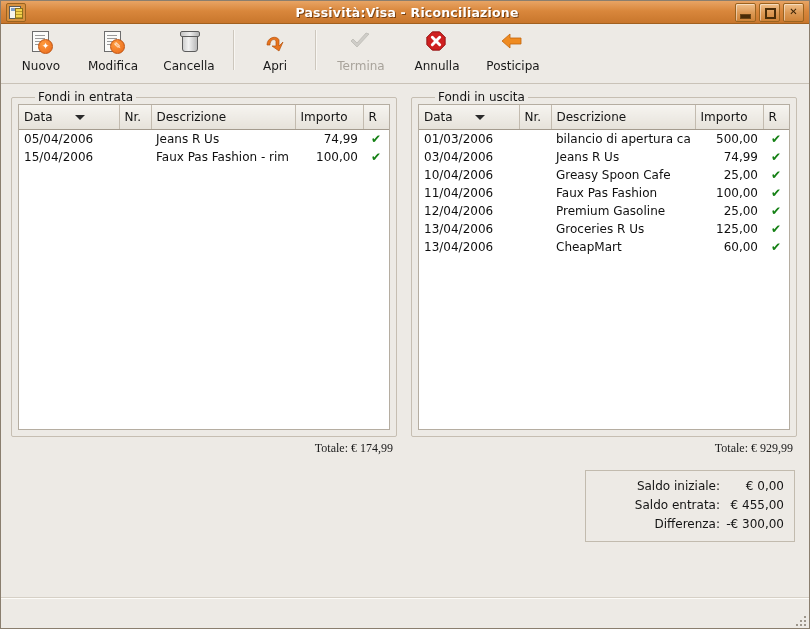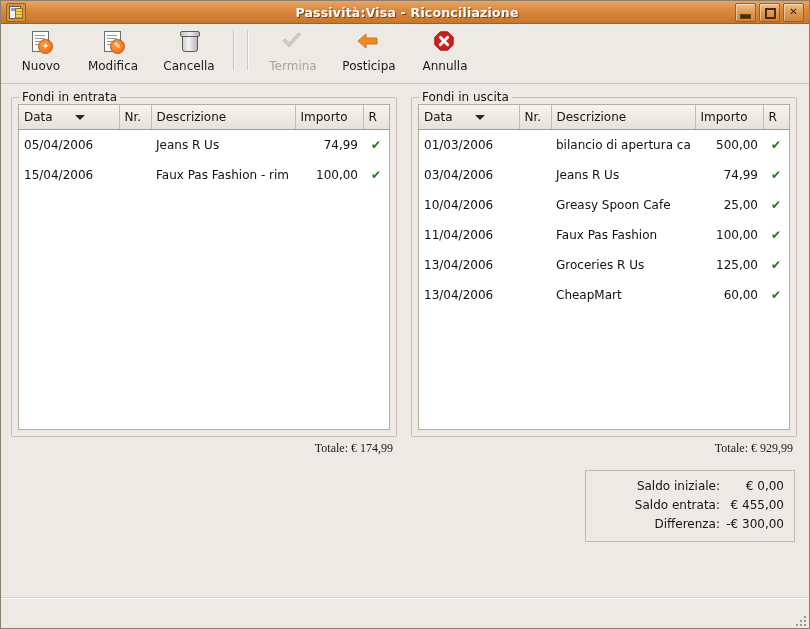--- a/index.html
+++ b/index.html
@@ -245,21 +245,21 @@
     border: 1px solid #c6beb2;
     border-radius: 2px;
     padding: 6px 6px 6px 6px;
     position: relative;
     background: transparent;
     margin-top: 7px;
   }
   .group-title {
     position: absolute;
     top: -8px;
-    left: 7px;
+    left: 23px;
     background: #EDEAE5;
     padding: 0 3px;
     font-size: 12px;
     color: #141414;
   }
   .tablewrap {
     border: 1px solid #b5ada1;
     background: #ffffff;
     height: 324px;
     overflow: hidden;
@@ -289,21 +289,21 @@
   th .sortarrow {
     display: inline-block;
     width: 0; height: 0;
     border-left: 5px solid transparent;
     border-right: 5px solid transparent;
     border-top: 5px solid #2a2a2a;
     margin-left: 22px;
     vertical-align: middle;
   }
   table.txn tbody td {
-    padding: 6px 5px;
+    padding: 0 5px;
     height: 18px;
     line-height: 16px;
     white-space: nowrap;
     overflow: hidden;
     text-overflow: clip;
     color: #101010;
   }
   td.amt { text-align: right; }
   td.rec { text-align: center; padding: 1px 2px; }
   tr.selected td {
@@ -438,49 +438,57 @@
 
     <div class="tb-item wide">
       <div class="tb-icon">
         <span class="ico-trash"></span>
       </div>
       <div class="tb-label">Cancella</div>
     </div>
 
     <div class="tb-sep"></div>
 
+    <div class="tb-item">
+      <div class="tb-icon">
+        <svg class="ico-arrow-svg" width="22" height="22" viewBox="0 0 22 22">
+          <path d="M3 13 C3 5, 13 3, 15 8 L15 14 L19 10 L15 19 L8 14 L12 14 L12 9 C11 6.5, 6 7, 6 13 Z" fill="#e8731c" stroke="#b5520d" stroke-width="0.7"></path>
+        </svg>
+      </div>
+      <div class="tb-label">Apri</div>
+    </div>
 
     <div class="tb-sep"></div>
 
     <div class="tb-item wide disabled">
       <div class="tb-icon">
         <svg width="24" height="22" viewBox="0 0 24 22">
           <path d="M3 11 L9 17 L21 4 L18 3 L9 13 L5 9 Z" fill="#cfcdc8" stroke="#bdbab4" stroke-width="0.8"></path>
         </svg>
       </div>
       <div class="tb-label">Termina</div>
-    </div>
-
-    <div class="tb-item wide">
-      <div class="tb-icon">
-        <svg width="24" height="22" viewBox="0 0 24 22">
-          <path d="M2 11 L10 4 L10 8 L21 8 L21 14 L10 14 L10 18 Z" fill="#ef8b21" stroke="#c3650d" stroke-width="0.8" stroke-linejoin="round"></path>
-        </svg>
-      </div>
-      <div class="tb-label">Posticipa</div>
     </div>
 
     <div class="tb-item wide">
       <div class="tb-icon">
         <svg width="24" height="22" viewBox="0 0 24 24">
           <polygon points="8,2 16,2 22,8 22,16 16,22 8,22 2,16 2,8" fill="#cf2020" stroke="#8f0f0f" stroke-width="1"></polygon>
           <path d="M8 8 L16 16 M16 8 L8 16" stroke="#ffffff" stroke-width="3.2" stroke-linecap="round"></path>
         </svg>
       </div>
       <div class="tb-label">Annulla</div>
+    </div>
+
+    <div class="tb-item wide">
+      <div class="tb-icon">
+        <svg width="24" height="22" viewBox="0 0 24 22">
+          <path d="M2 11 L10 4 L10 8 L21 8 L21 14 L10 14 L10 18 Z" fill="#ef8b21" stroke="#c3650d" stroke-width="0.8" stroke-linejoin="round"></path>
+        </svg>
+      </div>
+      <div class="tb-label">Posticipa</div>
     </div>
 
   </div>
 
   <div class="content">
 
     <div class="panes">
 
       <div class="pane">
         <div class="group">
@@ -569,20 +577,27 @@
                   <td></td>
                   <td>Greasy Spoon Cafe</td>
                   <td class="amt">25,00</td>
                   <td class="rec"><span class="check">✔</span></td>
                 </tr>
                 <tr>
                   <td>11/04/2006</td>
                   <td></td>
                   <td>Faux Pas Fashion</td>
                   <td class="amt">100,00</td>
+                  <td class="rec"><span class="check">✔</span></td>
+                </tr>
+                <tr>
+                  <td>12/04/2006</td>
+                  <td></td>
+                  <td>Premium Gasoline</td>
+                  <td class="amt">25,00</td>
                   <td class="rec"><span class="check">✔</span></td>
                 </tr>
                 <tr>
                   <td>13/04/2006</td>
                   <td></td>
                   <td>Groceries R Us</td>
                   <td class="amt">125,00</td>
                   <td class="rec"><span class="check">✔</span></td>
                 </tr>
                 <tr>

